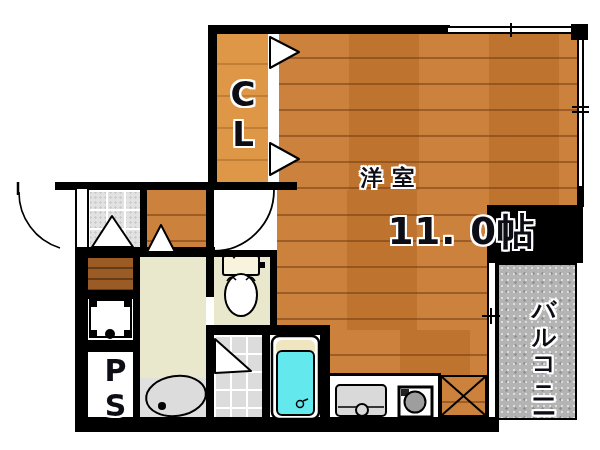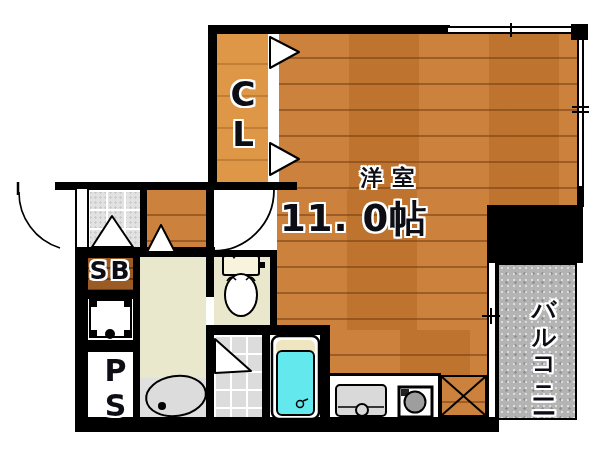--- a/index.html
+++ b/index.html
@@ -143,19 +143,18 @@
     <circle cx="110" cy="334" r="5" fill="#000"></circle>
 
     <line x1="511" y1="23" x2="511" y2="37" stroke="#000" stroke-width="2"></line>
     <line x1="572" y1="107" x2="589" y2="107" stroke="#000" stroke-width="2"></line>
     <line x1="572" y1="112" x2="589" y2="112" stroke="#000" stroke-width="2"></line>
     <line x1="482" y1="316" x2="500" y2="316" stroke="#000" stroke-width="2"></line>
     <line x1="491" y1="308" x2="491" y2="324" stroke="#000" stroke-width="2"></line>
   </svg>
 
   <div class="abs olabel" style="left:300px;top:166px;width:185px;text-align:center;font-size:22px;letter-spacing:10px">洋室</div>
-  <div class="abs olabel" style="left:280px;top:200px;width:255px;text-align:left;font-size:37px;letter-spacing:1px">11. 0帖</div>
+  <div class="abs olabel" style="left:280px;top:213px;width:255px;text-align:right;font-size:37px;letter-spacing:1px">11. 0帖</div>
   <div class="abs olabel vup" style="left:218px;top:58px;width:42px;height:112px;font-size:34px;text-align:center">CL</div>
-  <div class="abs olabel" style="left:86px;top:258px;width:50px;text-align:center;font-size:25px;letter-spacing:3px">SB</div>
   <div class="abs olabel vup" style="left:95px;top:353px;width:36px;height:66px;font-size:30px;text-align:center">PS</div>
   <div class="abs olabel vmix" style="left:518px;top:266px;width:38px;height:154px;font-size:24px;letter-spacing:2px;text-align:center">バルコニー</div>
 
 </div>
 
 </body></html>

